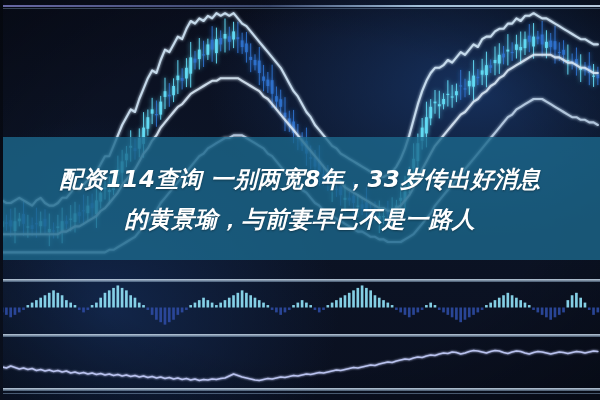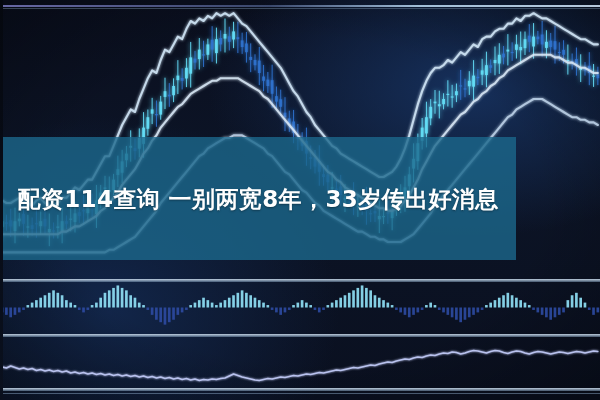--- a/index.html
+++ b/index.html
@@ -75,28 +75,29 @@
   }
   #panel-price { top: 0; }
   #panel-macd  { top: 281px; }
   #panel-line  { top: 337px; }
 
   
   .caption-band {
     position: absolute;
     left: 0;
     top: 137px;
-    width: 516px;
+    width: 600px;
     height: 123px;
     background: rgba(27,104,140,0.80);
     z-index: 20;
     display: flex;
     flex-direction: column;
     align-items: center;
     justify-content: center;
+    font-style: italic;
   }
   .caption-line {
     color: #ffffff;
     font-size: 23px;
     font-weight: bold;
     line-height: 40px;
     letter-spacing: 0.4px;
     text-align: center;
     white-space: nowrap;
     text-shadow: 0 1px 2px rgba(0,0,0,0.35);
@@ -594,16 +595,17 @@
 
   <div class="top-hairline"></div>
   <div class="top-hairline2"></div>
 
   <div class="vignette"></div>
 
   <div class="watermark"></div>
 
   <div class="caption-band">
     <div class="caption-line">配资114查询 一别两宽8年，33岁传出好消息</div>
+    <div class="caption-line">的黄景瑜，与前妻早已不是一路人</div>
   </div>
 
   <div class="left-border"></div>
 </div>
 
 </body></html>

